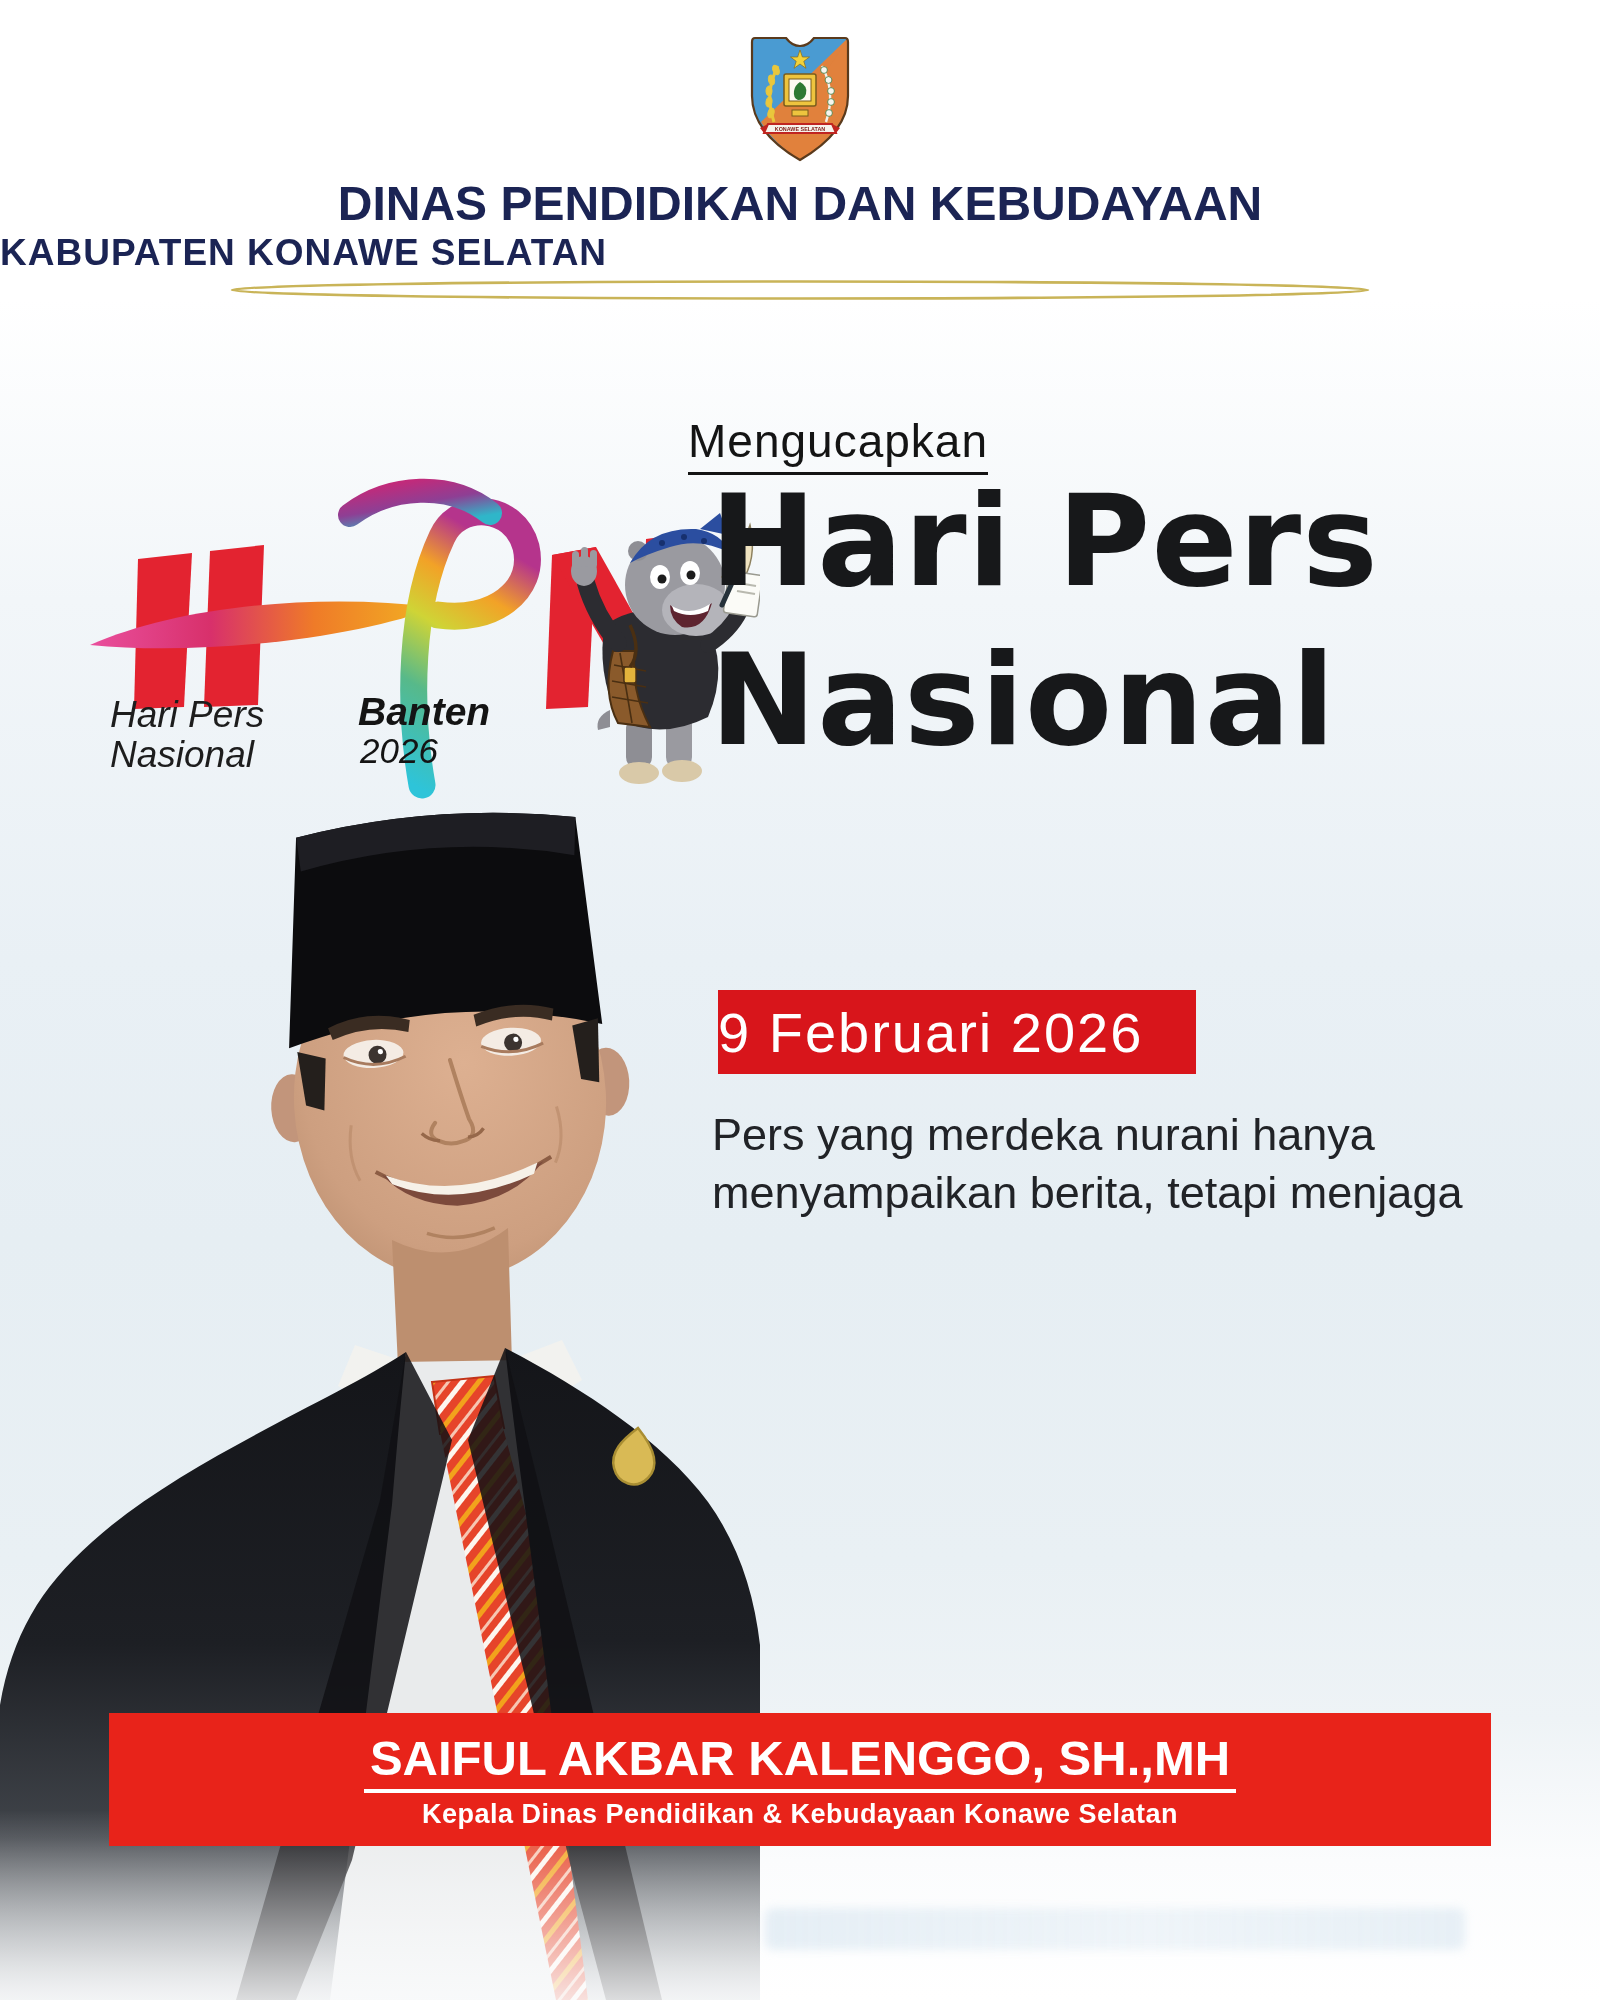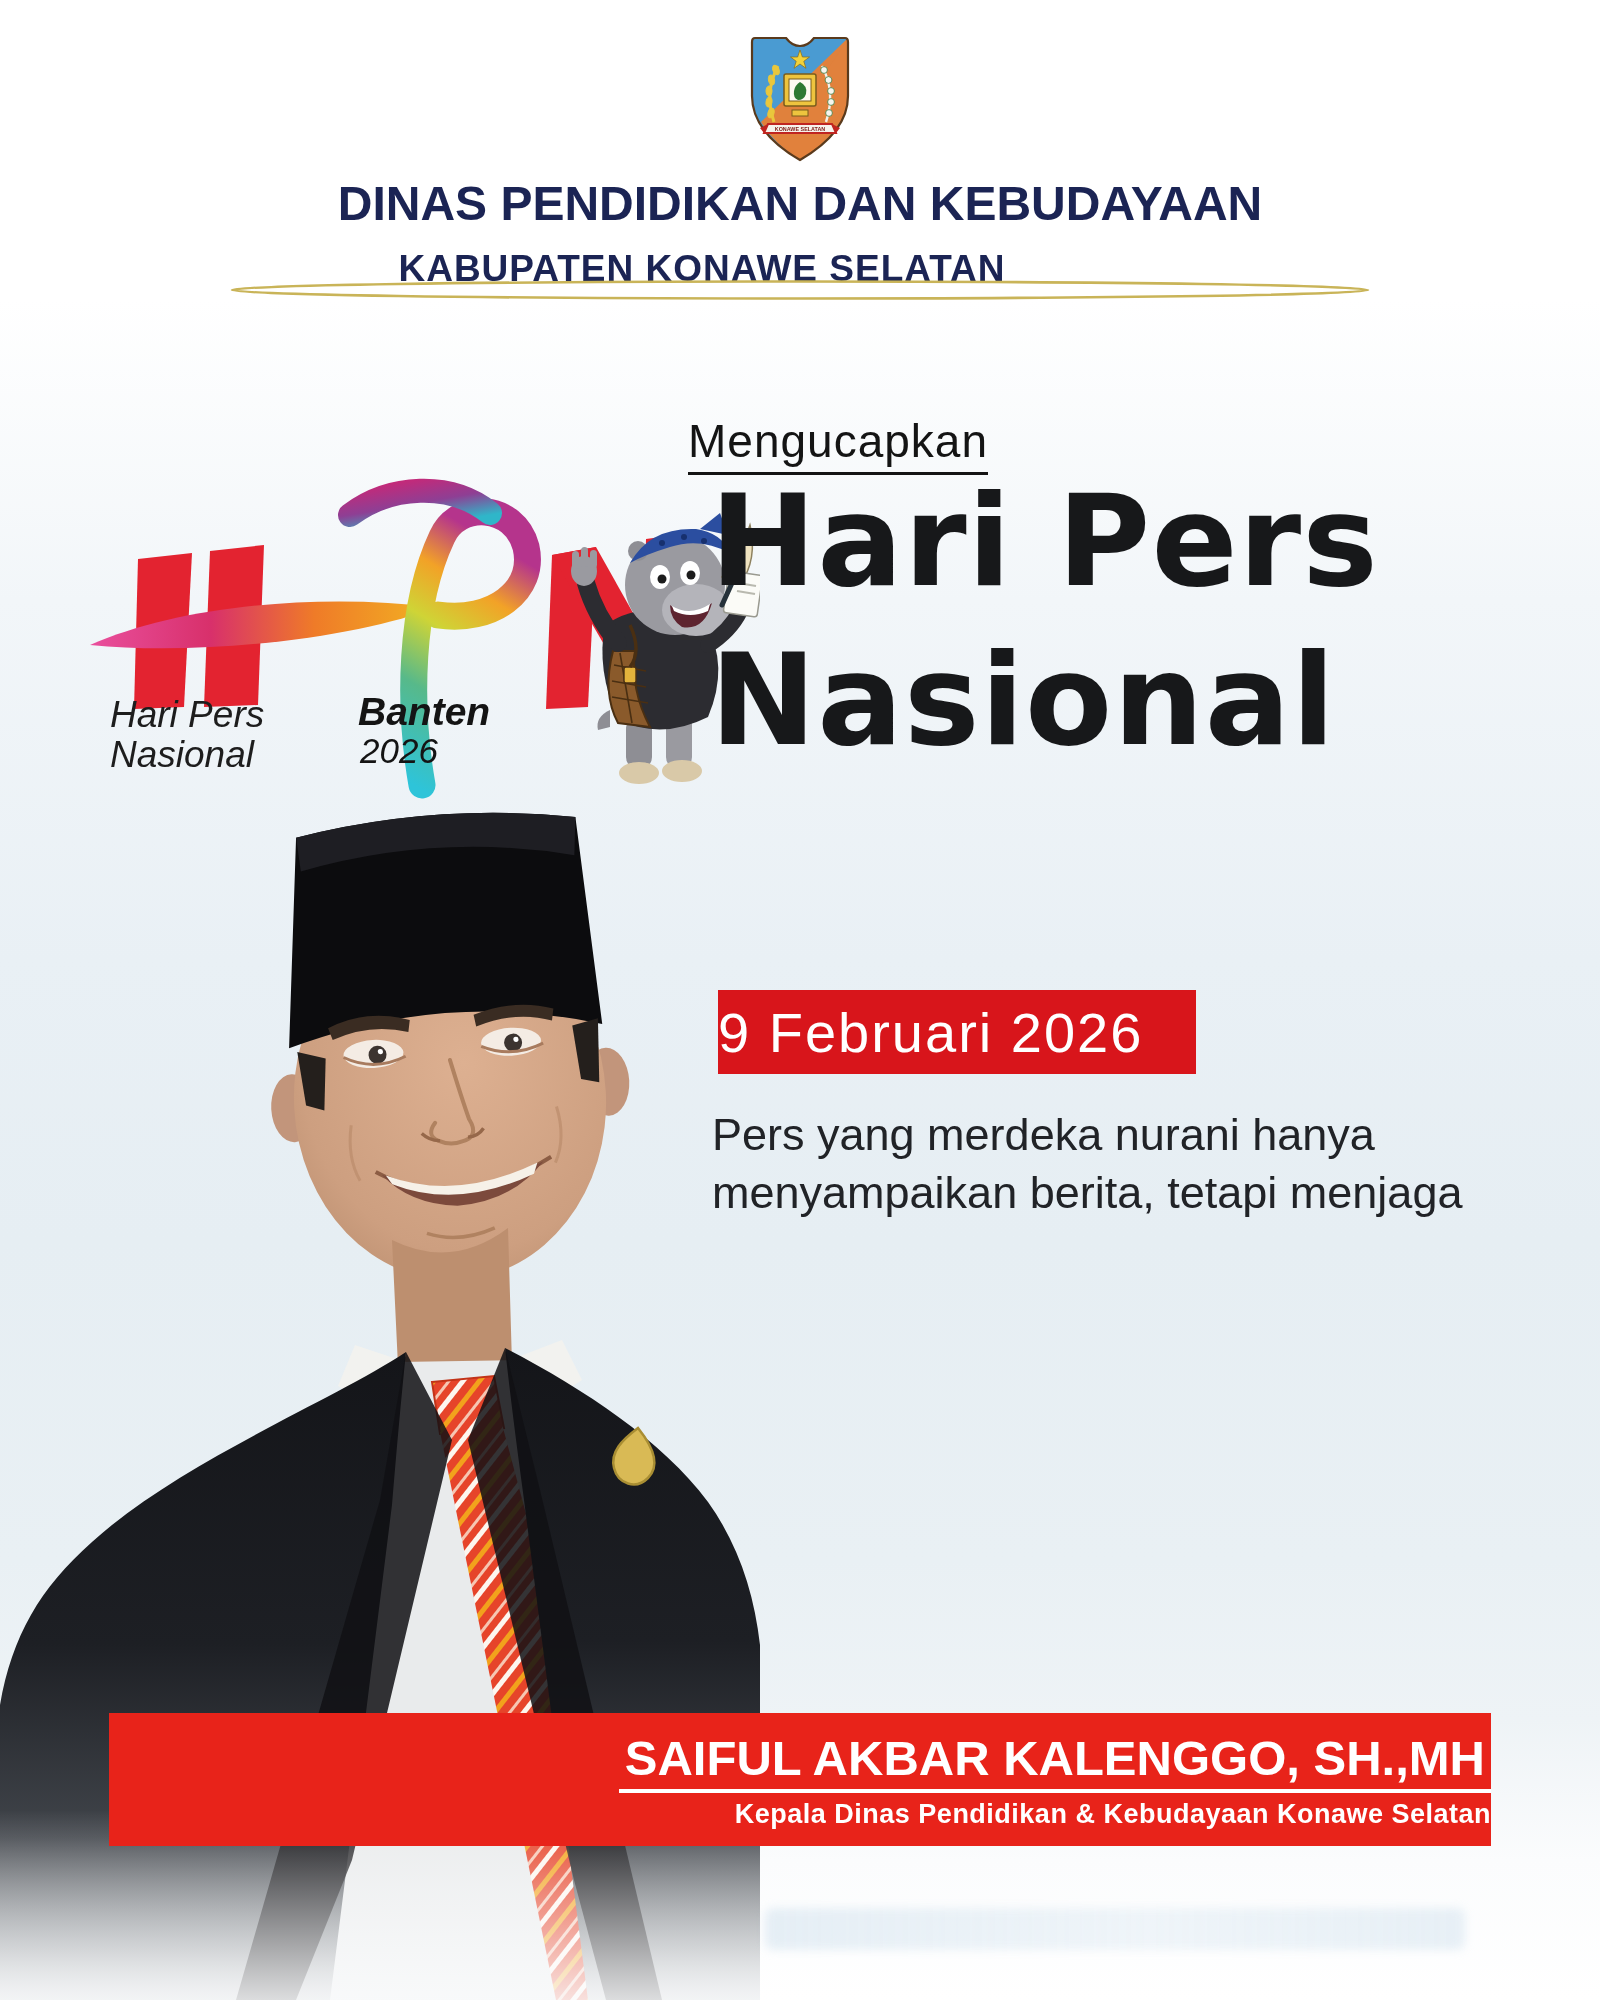--- a/index.html
+++ b/index.html
@@ -6,21 +6,21 @@
   .poster{
     position:relative;width:1600px;height:2000px;overflow:hidden;
     font-family:"Liberation Sans",sans-serif;
     background:linear-gradient(180deg,#ffffff 0%,#ffffff 15%,#f2f6f9 30%,#e9f0f5 48%,#e6eef3 62%,#e9f0f4 78%,#eef3f6 86%,#fbfcfd 93%,#ffffff 100%);
   }
   .abs{position:absolute;}
   
   .crest{left:748px;top:34px;width:104px;height:130px;}
   .agency-line1{left:0;top:176px;width:1600px;text-align:center;
     font-size:48px;font-weight:bold;letter-spacing:0px;color:#1b2454;}
-  .agency-line2{left:0;top:248px;width:1404px;text-align:center;
+  .agency-line2{left:0;top:232px;width:1404px;text-align:left;
     font-size:37px;font-weight:bold;letter-spacing:1px;color:#1b2454;}
   .gold-divider{left:228px;top:278px;width:1144px;height:24px;}
   
   .mengucapkan{left:0;top:414px;width:1600px;text-align:center;font-size:46px;
     color:#141414;letter-spacing:1px;padding-left:38px;}
   .mengucapkan span{border-bottom:3px solid #141414;padding-bottom:5px;}
   
   .hpn-logo{left:90px;top:455px;width:670px;height:350px;}
   
   .greeting{left:710px;top:462px;width:820px;font-weight:bold;color:#17181a;
@@ -28,21 +28,21 @@
     font-size:127px;line-height:159px;letter-spacing:1px;}
   .date-badge{left:718px;top:990px;width:478px;height:84px;display:flex;
     align-items:center;color:#ffffff;font-size:56px;
     font-weight:400;letter-spacing:2px;}
   .quote{left:712px;top:1106px;width:790px;font-size:45px;line-height:58px;
     color:#212327;font-weight:400;letter-spacing:0px;}
   
   .portrait{left:0;top:800px;width:760px;height:1200px;}
   
   .banner{left:109px;top:1713px;width:1382px;height:133px;display:flex;
-    flex-direction:column;align-items:flex-end;justify-content:center;color:#fff;}
+    flex-direction:column;align-items:center;justify-content:center;color:#fff;}
   .banner .name{font-size:49px;font-weight:bold;letter-spacing:0px;
     border-bottom:4px solid #ffffff;padding:0 6px 3px 6px;line-height:56px;}
   .banner .role{font-size:27px;font-weight:bold;letter-spacing:0.5px;margin-top:6px;}
   
   .watermark{left:765px;top:1908px;width:700px;height:42px;border-radius:8px;
     background:linear-gradient(90deg,rgba(176,205,226,.30),rgba(176,205,226,.18) 55%,rgba(176,205,226,.28));
     filter:blur(5px);}
 </style>
 </head>
 <body>

